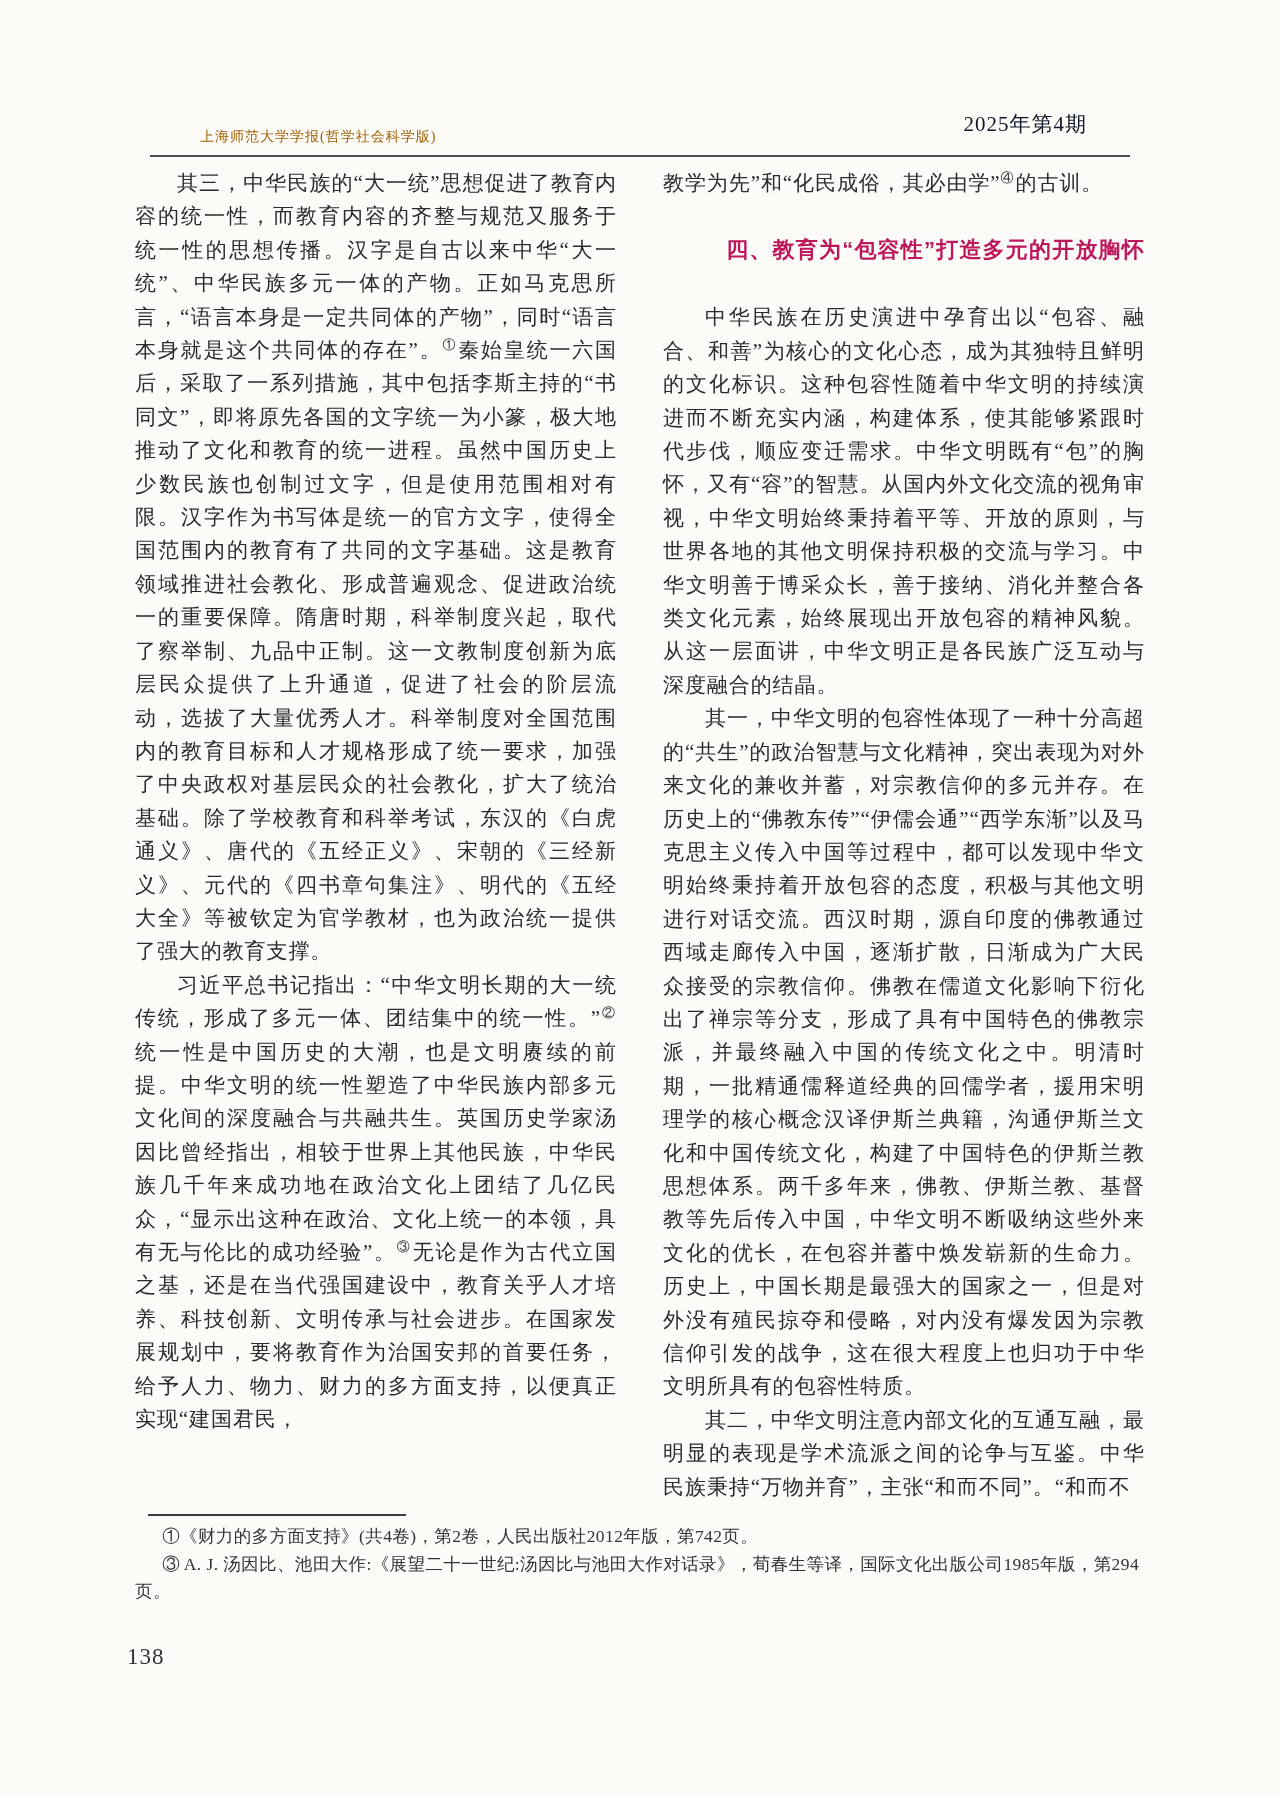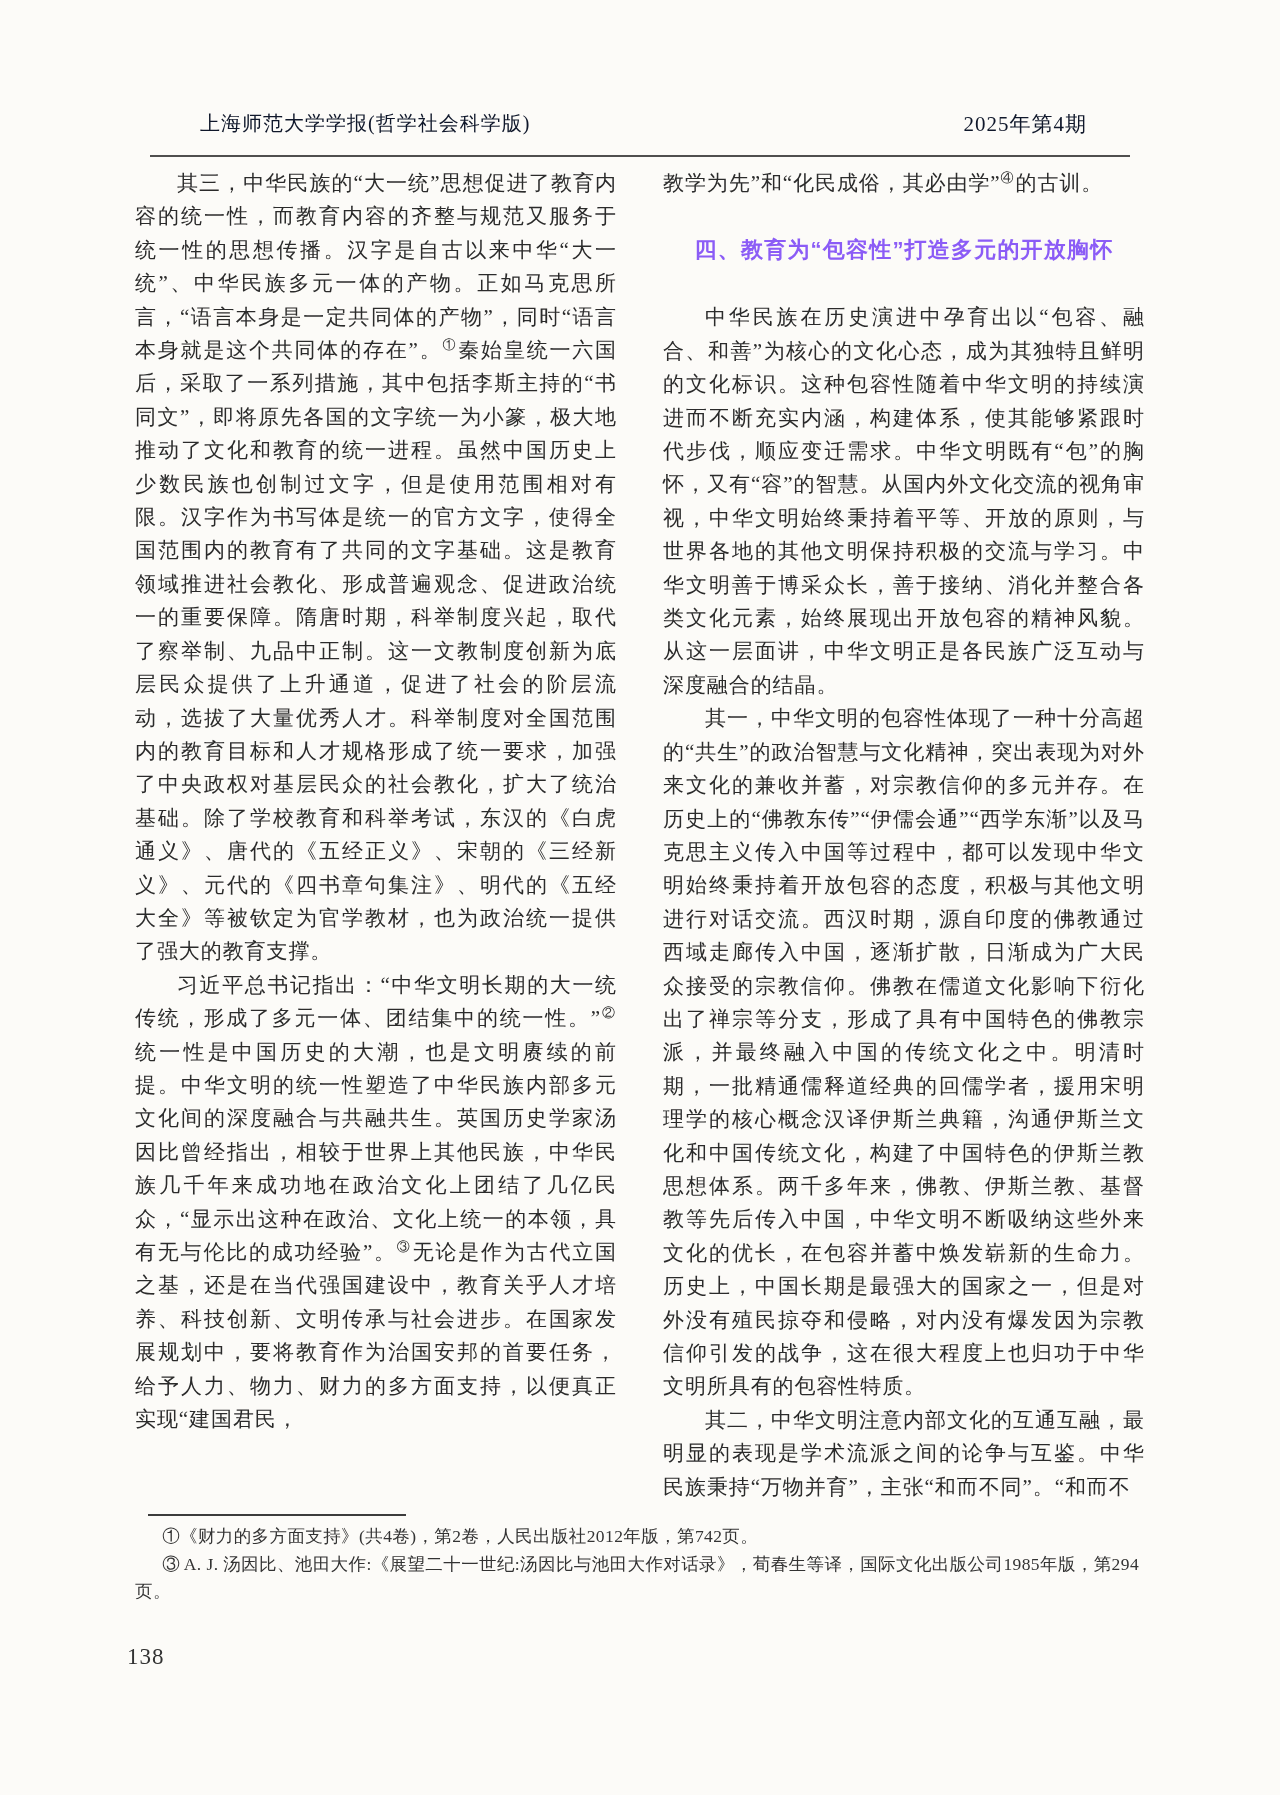--- a/index.html
+++ b/index.html
@@ -2,37 +2,37 @@
 <html lang="zh"><head>
 <meta charset="utf-8">
 <style>
   * { margin:0; padding:0; box-sizing:border-box; }
   html, body { background:#ffffff; }
   .page {
     position:relative; width:1280px; height:1795px; margin:0 auto;
     background:#fcfbf8; overflow:hidden;
     font-family:"Liberation Serif","DejaVu Serif",serif; color:#2b2b2b;
   }
-  .journal  { position:absolute; left:200px; top:110px; font-size:20px; letter-spacing:1px; color:#0f172a; }
+  .journal  { position:absolute; left:200px; top:128px; font-size:14px; letter-spacing:1px; color:#a16207; }
   .issue    { position:absolute; right:193px; top:110px; font-size:21px; letter-spacing:1px; color:#0f172a; }
   .header-rule { position:absolute; left:150px; top:155px; width:980px; height:2px; background:#4f4f4f; }
 
   .col {
     position:absolute; top:167px; width:482px;
     font-size:21px; line-height:33.4px; letter-spacing:0.92px;
     text-align:justify; color:#2b2b2b;
   }
   .col-left  { left:135px; }
   .col-right { left:663px; }
   .col p { margin:0; }
   p.indent { text-indent:2em; }
   h2.heading {
     font-family:"Liberation Sans","DejaVu Sans",sans-serif;
     font-weight:bold; font-size:22px; line-height:28px; letter-spacing:1.2px;
-    text-align:center; text-indent:0; margin:36px 0 37px; color:#8b5cf6;
+    text-align:right; text-indent:0; margin:36px 0 37px; color:#be185d;
   }
   sup.fnref { font-size:13px; vertical-align:super; line-height:0; letter-spacing:0; margin-right:2px; }
 
   .fn-rule { position:absolute; left:148px; top:1514px; width:258px; height:2px; background:#3c3c3c; }
   .footnotes {
     position:absolute; left:135px; top:1523px; width:1014px;
     font-size:17.5px; line-height:27.6px; letter-spacing:0.4px; color:#333;
   }
   .footnotes div { text-indent:1.55em; }
 

